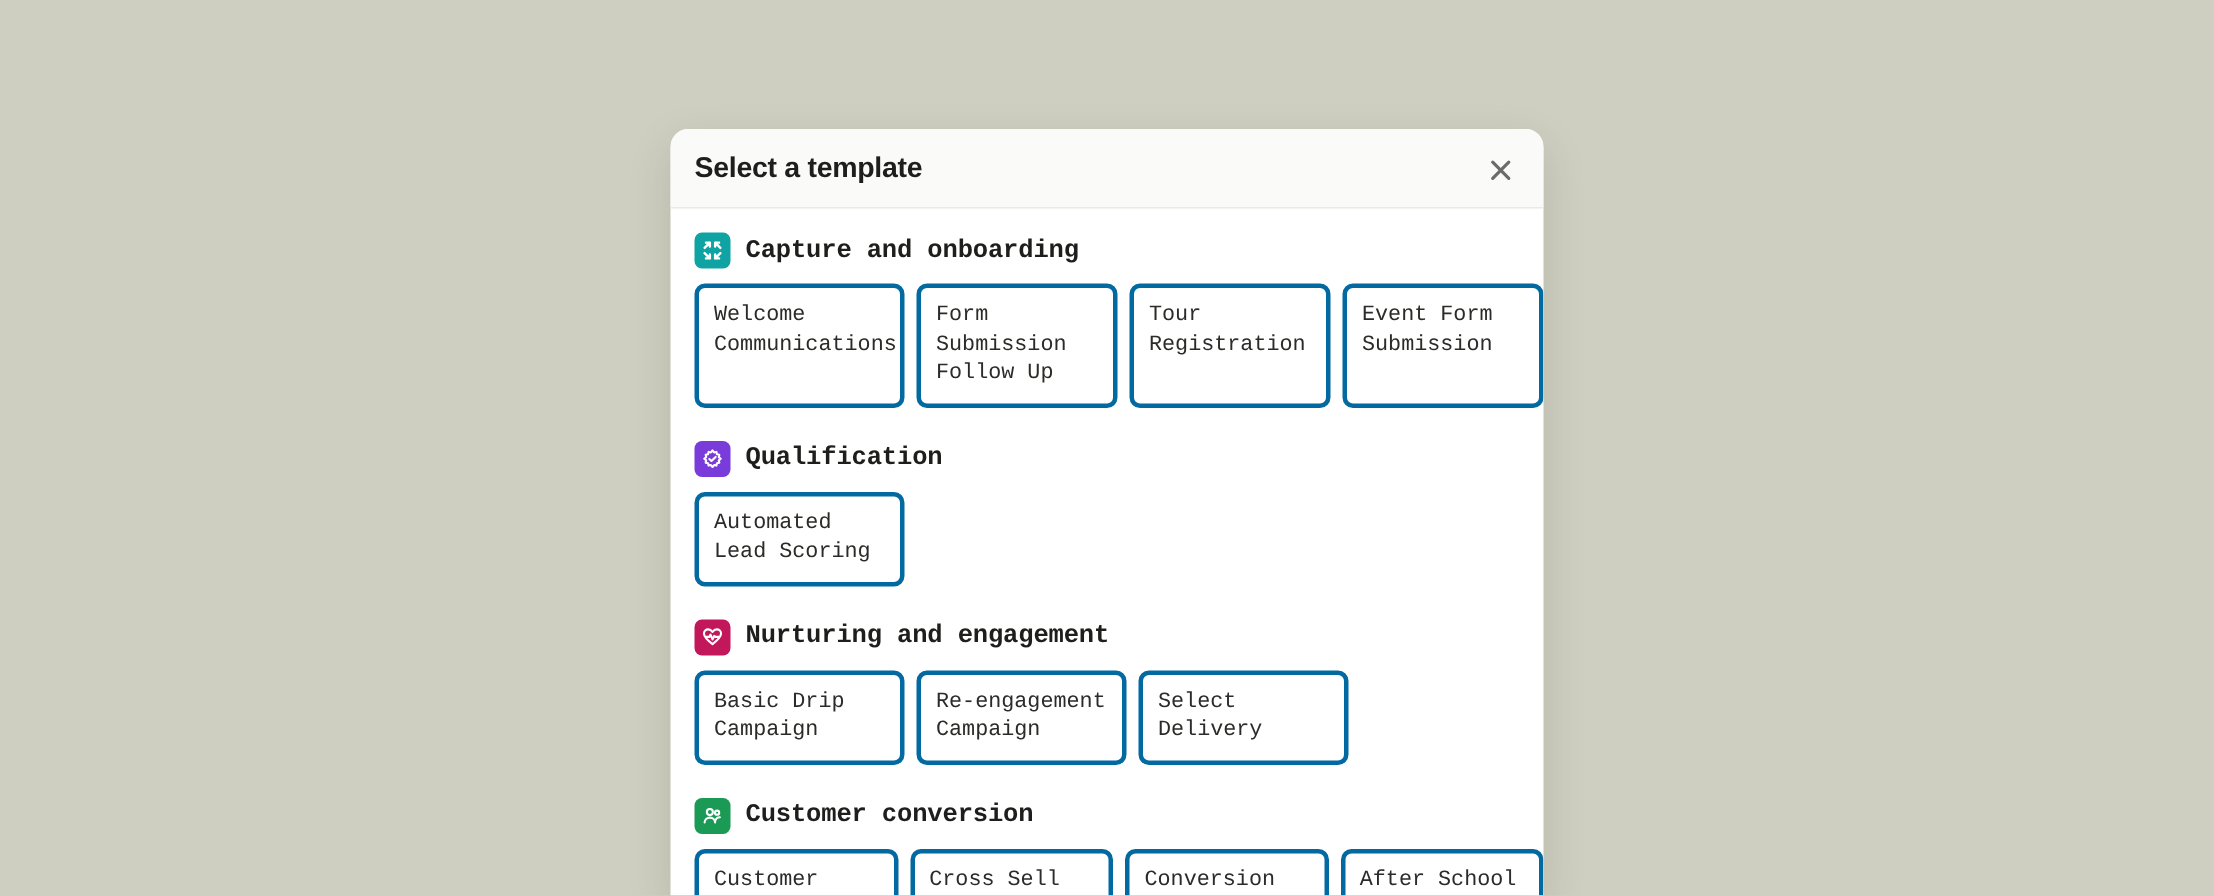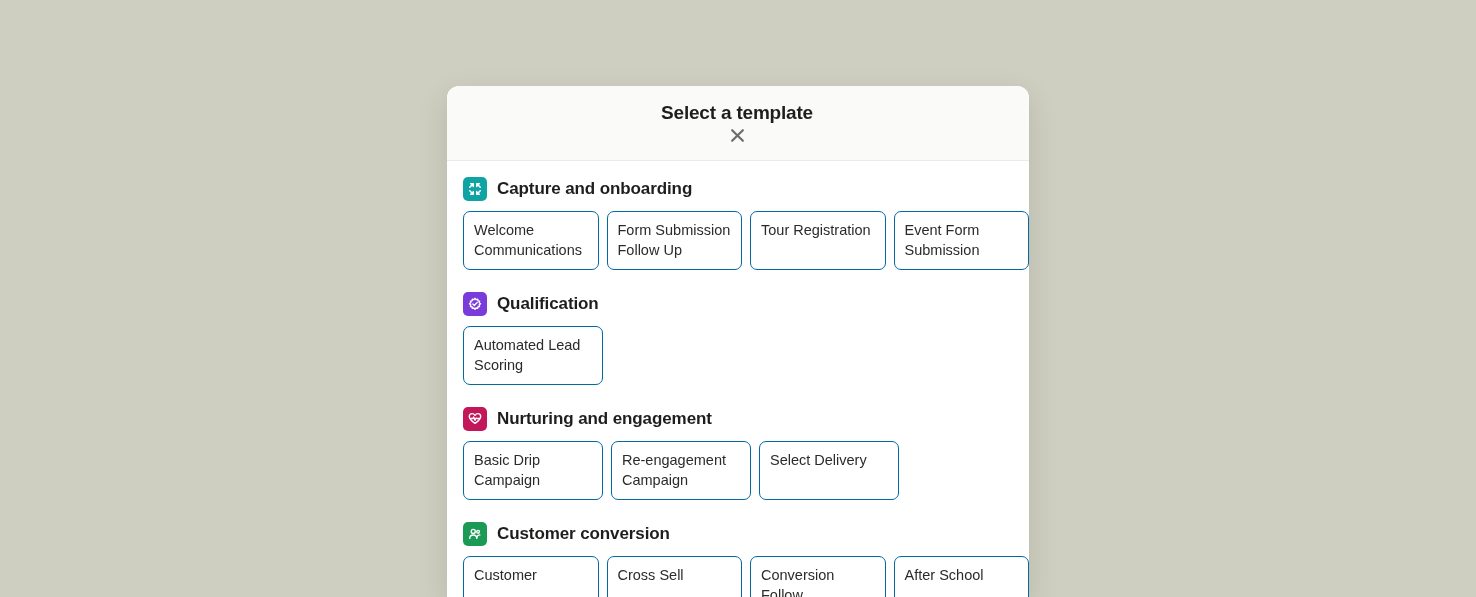--- a/index.html
+++ b/index.html
@@ -22,39 +22,39 @@
     display: flex;
     flex-direction: column;
   }
   .modal-header {
     display: flex;
     align-items: center;
     justify-content: space-between;
     padding: 16px 18px 14px 16px;
     border-bottom: 1px solid #eceae5;
     background: #fafaf8;
-    flex-direction: column;
   }
   .modal-header h1 {
     font-size: 19px;
     font-weight: 700;
     color: #1e1e1c;
     letter-spacing: -0.2px;
   }
   .close-btn {
     width: 22px; height: 22px;
     display: flex; align-items: center; justify-content: center;
     color: #6b6b68;
     cursor: pointer;
     background: none; border: none;
   }
   .modal-body {
     padding: 16px 0 0 16px;
     overflow: hidden;
     flex: 1;
+    font-family: Liberation Mono, monospace;
   }
   .section { margin-bottom: 22px; }
   .section-head {
     display: flex;
     align-items: center;
     gap: 10px;
     margin-bottom: 10px;
   }
   .section-icon {
     width: 24px; height: 24px;
@@ -69,21 +69,21 @@
     color: #1e1e1c;
     letter-spacing: -0.1px;
   }
   .cards {
     display: flex;
     gap: 8px;
   }
   .card {
     width: 140px;
     min-height: 56px;
-    border: 1px solid #0369a1;
+    border: 3px solid #0369a1;
     border-radius: 7px;
     padding: 9px 10px 9px 10px;
     background: #fff;
     font-size: 14.5px;
     line-height: 1.35;
     color: #2b2b29;
     cursor: pointer;
     display: flex;
     align-items: flex-start;
     text-align: left;

